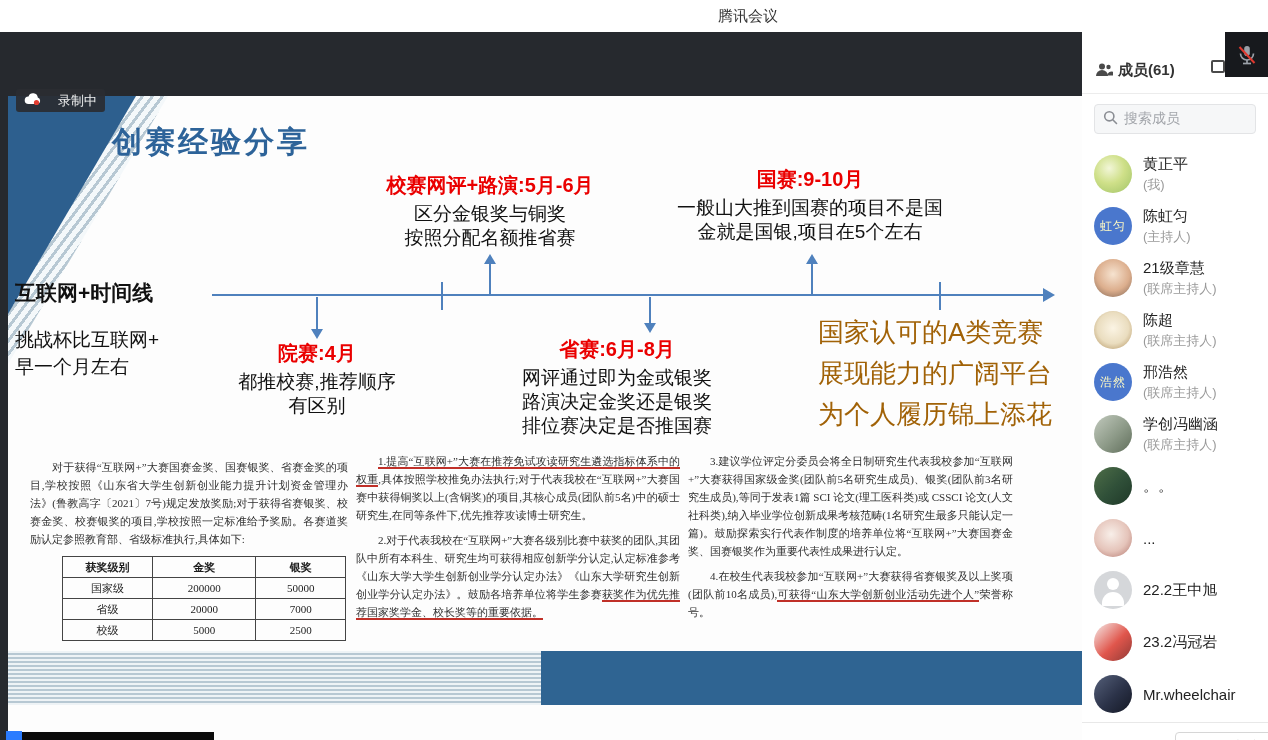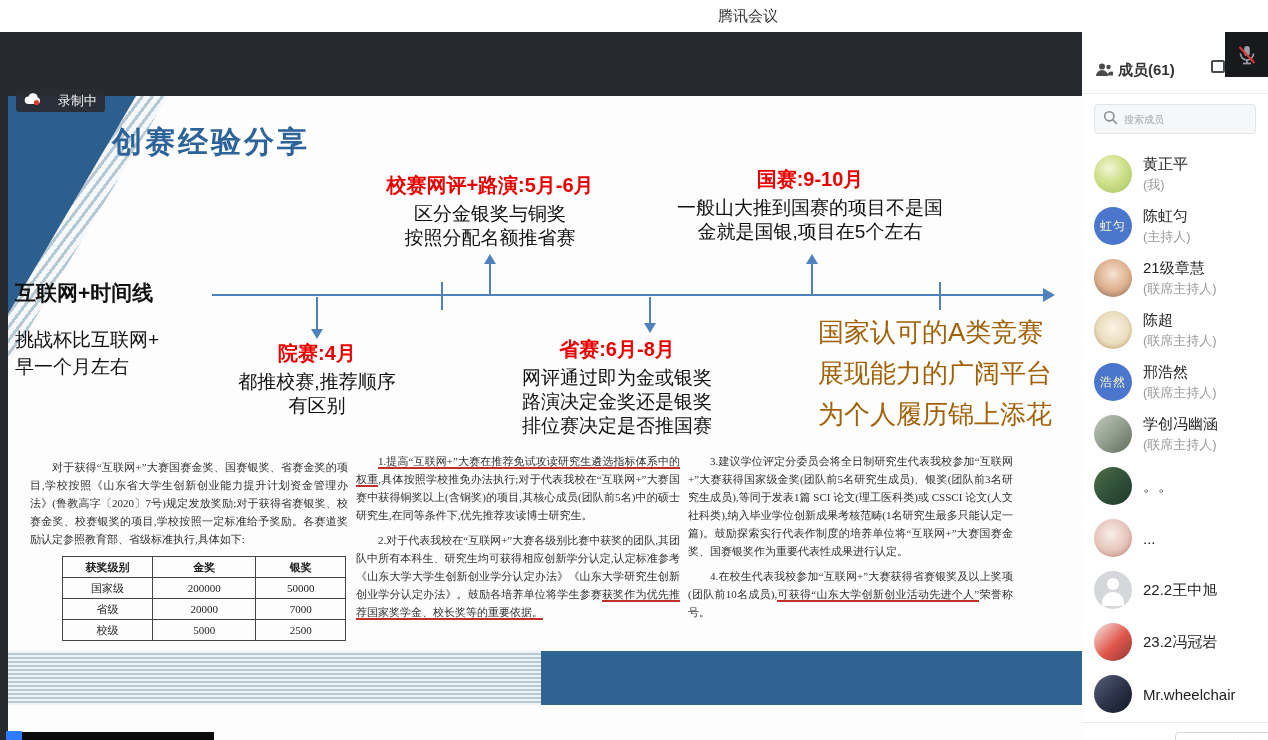--- a/index.html
+++ b/index.html
@@ -92,22 +92,22 @@
 
   
   .sidebar{position:absolute;left:1082px;top:48px;width:186px;height:708px;background:#fff;overflow:hidden;}
   .sidebar-header{position:relative;height:46px;border-bottom:1px solid #ececec;}
   .members-icon{position:absolute;left:13px;top:14px;width:18px;height:16px;}
   .members-count{position:absolute;left:36px;top:13px;font-size:15px;font-weight:600;color:#333;}
   .popout-icon{position:absolute;left:129px;top:12px;width:14px;height:13px;border:2px solid #4a4a4a;border-radius:2px;}
 
   .search-box{position:absolute;left:12px;top:56px;width:162px;height:30px;background:#f6f7f8;
     border:1px solid #e3e4e6;border-radius:4px;display:flex;align-items:center;padding:0 8px;gap:6px;}
-  .search-input{flex:1;min-width:0;border:none;outline:none;background:transparent;font-size:10px;color:#333;
-    font-family:Liberation Sans, sans-serif;}
+  .search-input{flex:1;min-width:0;border:none;outline:none;background:transparent;font-size:14px;color:#333;
+    font-family:Liberation Mono, monospace;}
   .search-input::placeholder{color:#a3a6ab;}
 
   .member-list{position:absolute;left:0;top:100px;width:186px;height:574px;overflow:hidden;}
   .member-row{display:flex;align-items:center;height:52px;padding:0 12px;gap:11px;}
   .avatar{width:38px;height:38px;border-radius:50%;flex:0 0 38px;position:relative;overflow:hidden;}
   .avatar-initials{display:flex;align-items:center;justify-content:center;color:#fef9c3;font-size:12px;letter-spacing:1px;}
   .silhouette{position:absolute;inset:0;}
   .silhouette::before{content:'';position:absolute;left:13px;top:7px;width:12px;height:12px;border-radius:50%;background:#fff;}
   .silhouette::after{content:'';position:absolute;left:8px;top:21px;width:22px;height:14px;border-radius:11px 11px 0 0;background:#fff;}
   .member-info{display:flex;flex-direction:column;justify-content:center;gap:2px;min-width:0;}
@@ -183,21 +183,21 @@
         <div class="ms-line">排位赛决定是否推国赛</div>
       </div>
 
       <div class="highlight">
         <div>国家认可的A类竞赛</div>
         <div>展现能力的广阔平台</div>
         <div>为个人履历锦上添花</div>
       </div>
 
       <div class="doc doc-col1">
-        <p class="doc-p indent">对于获得“互联网+”大赛国赛金奖、国赛银奖、省赛金奖的项目,学校按照《山东省大学生创新创业能力提升计划资金管理办法》(鲁教高字〔2020〕7号)规定发放奖励;对于获得省赛银奖、校赛金奖、校赛银奖的项目,学校按照一定标准给予奖励。各赛道奖励认定参照教育部、省级标准执行,具体如下:</p>
+        <p class="doc-p indent">对于获得“互联网+”大赛国赛金奖、国赛银奖、省赛金奖的项目,学校按照《山东省大学生创新创业能力提升计划资金管理办法》(鲁教高字〔2021〕7号)规定发放奖励;对于获得省赛银奖、校赛金奖、校赛银奖的项目,学校按照一定标准给予奖励。各赛道奖励认定参照教育部、省级标准执行,具体如下:</p>
       </div>
 
       <table class="award-table">
         <tbody>
             <tr>
           <th class="c1">获奖级别</th>
           <th>金奖</th>
           <th>银奖</th>
         </tr>
         <tr>

